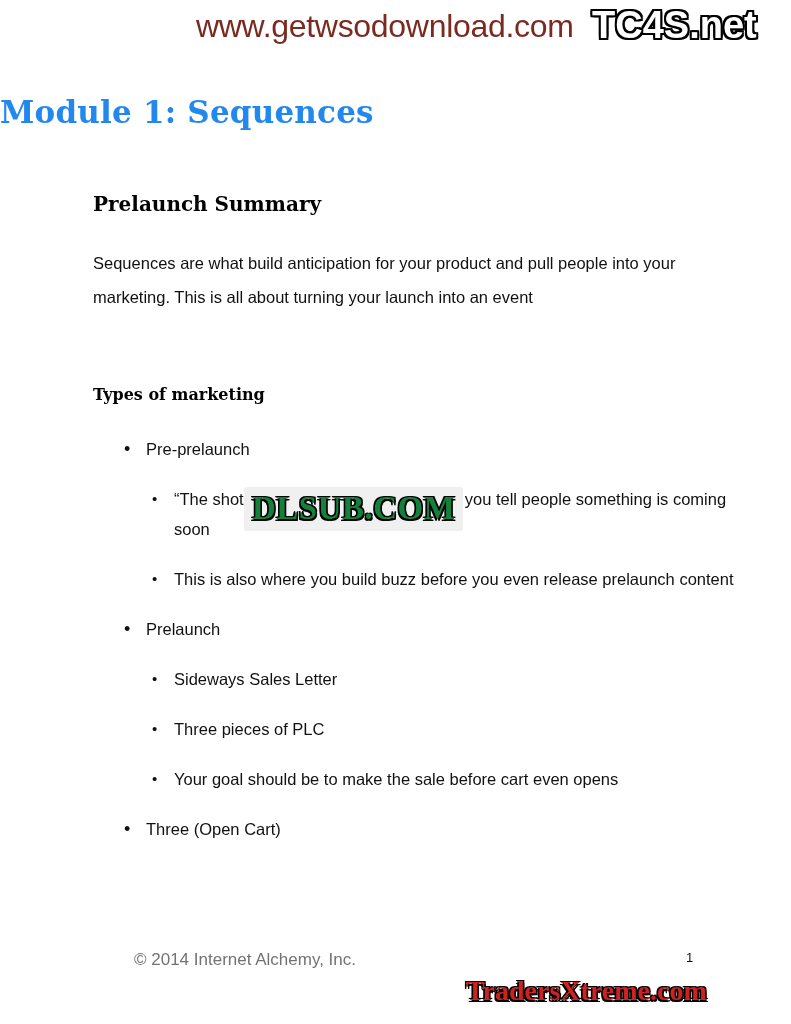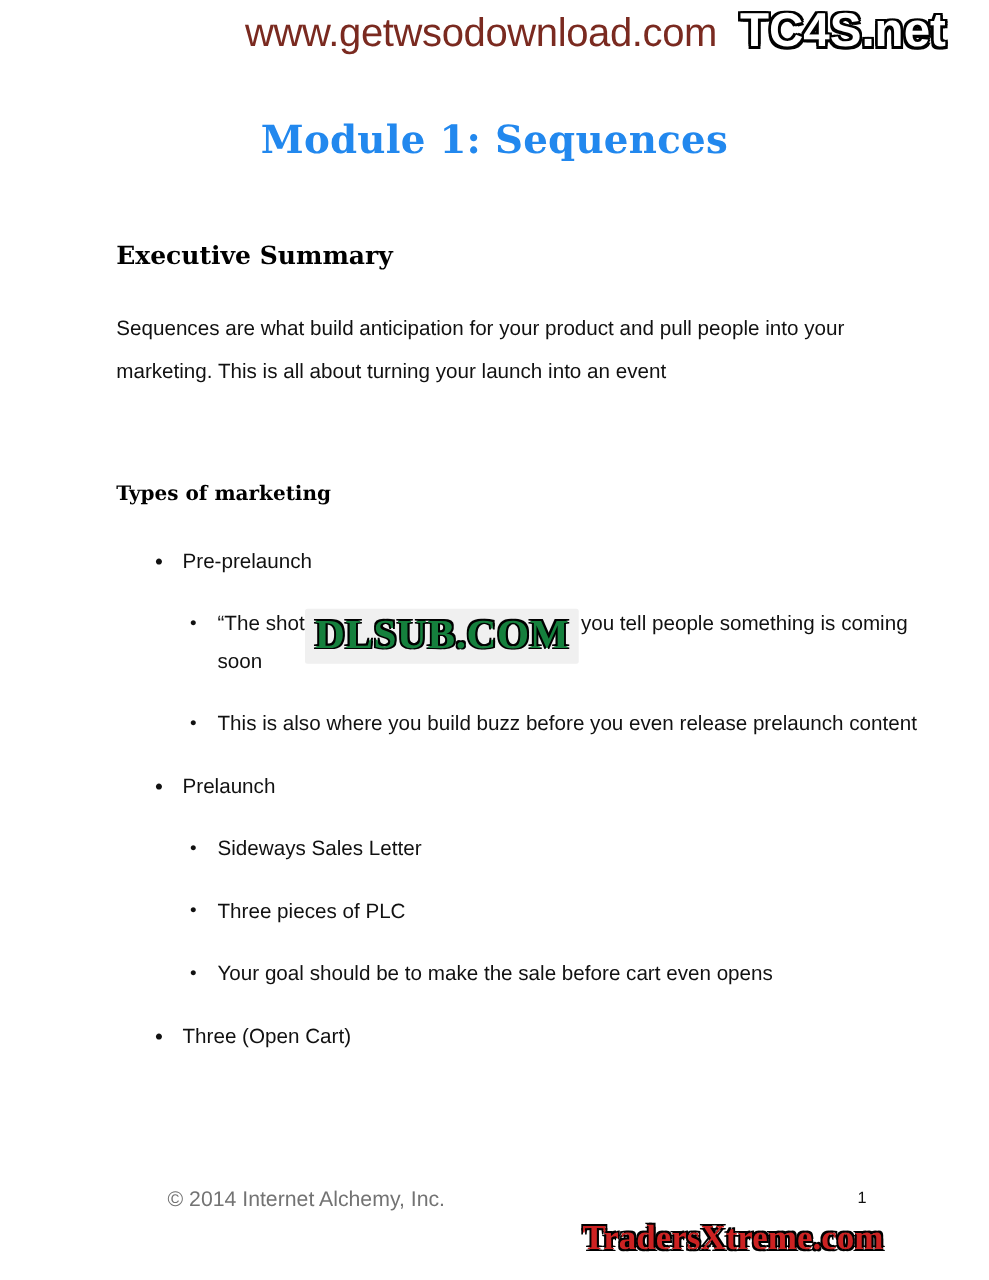--- a/index.html
+++ b/index.html
@@ -78,21 +78,21 @@
   
   .page {
     position: absolute;
     inset: 0;
   }
   .doc-title {
     position: absolute;
     left: 0;
     top: 94px;
     width: 791px;
-    text-align: center;
+    text-align: left;
     font-family: "DejaVu Serif", serif;
     font-weight: bold;
     font-size: 31px;
     color: #2288ee;
     letter-spacing: 0.2px;
   }
   .heading {
     position: absolute;
     left: 93px;
     font-family: "DejaVu Serif", serif;
@@ -172,21 +172,21 @@
     color: #111;
   }
 </style>
 </head>
 <body>
 
 <div class="page">
 
   <div class="doc-title">Module 1: Sequences</div>
 
-  <div class="heading h-exec">Executive Summary</div>
+  <div class="heading h-exec">Prelaunch Summary</div>
   <div class="para p-exec">Sequences are what build anticipation for your product and pull people into your marketing. This is all about turning your launch into an event</div>
 
   <div class="heading h-types">Types of marketing</div>
 
   <ul class="lvl1" style="top: 434px;">
 
     <li>
       <span class="b">•</span>
       <span class="li-text">Pre-prelaunch</span>
       <ul class="lvl2" style="margin-top:20px;">

